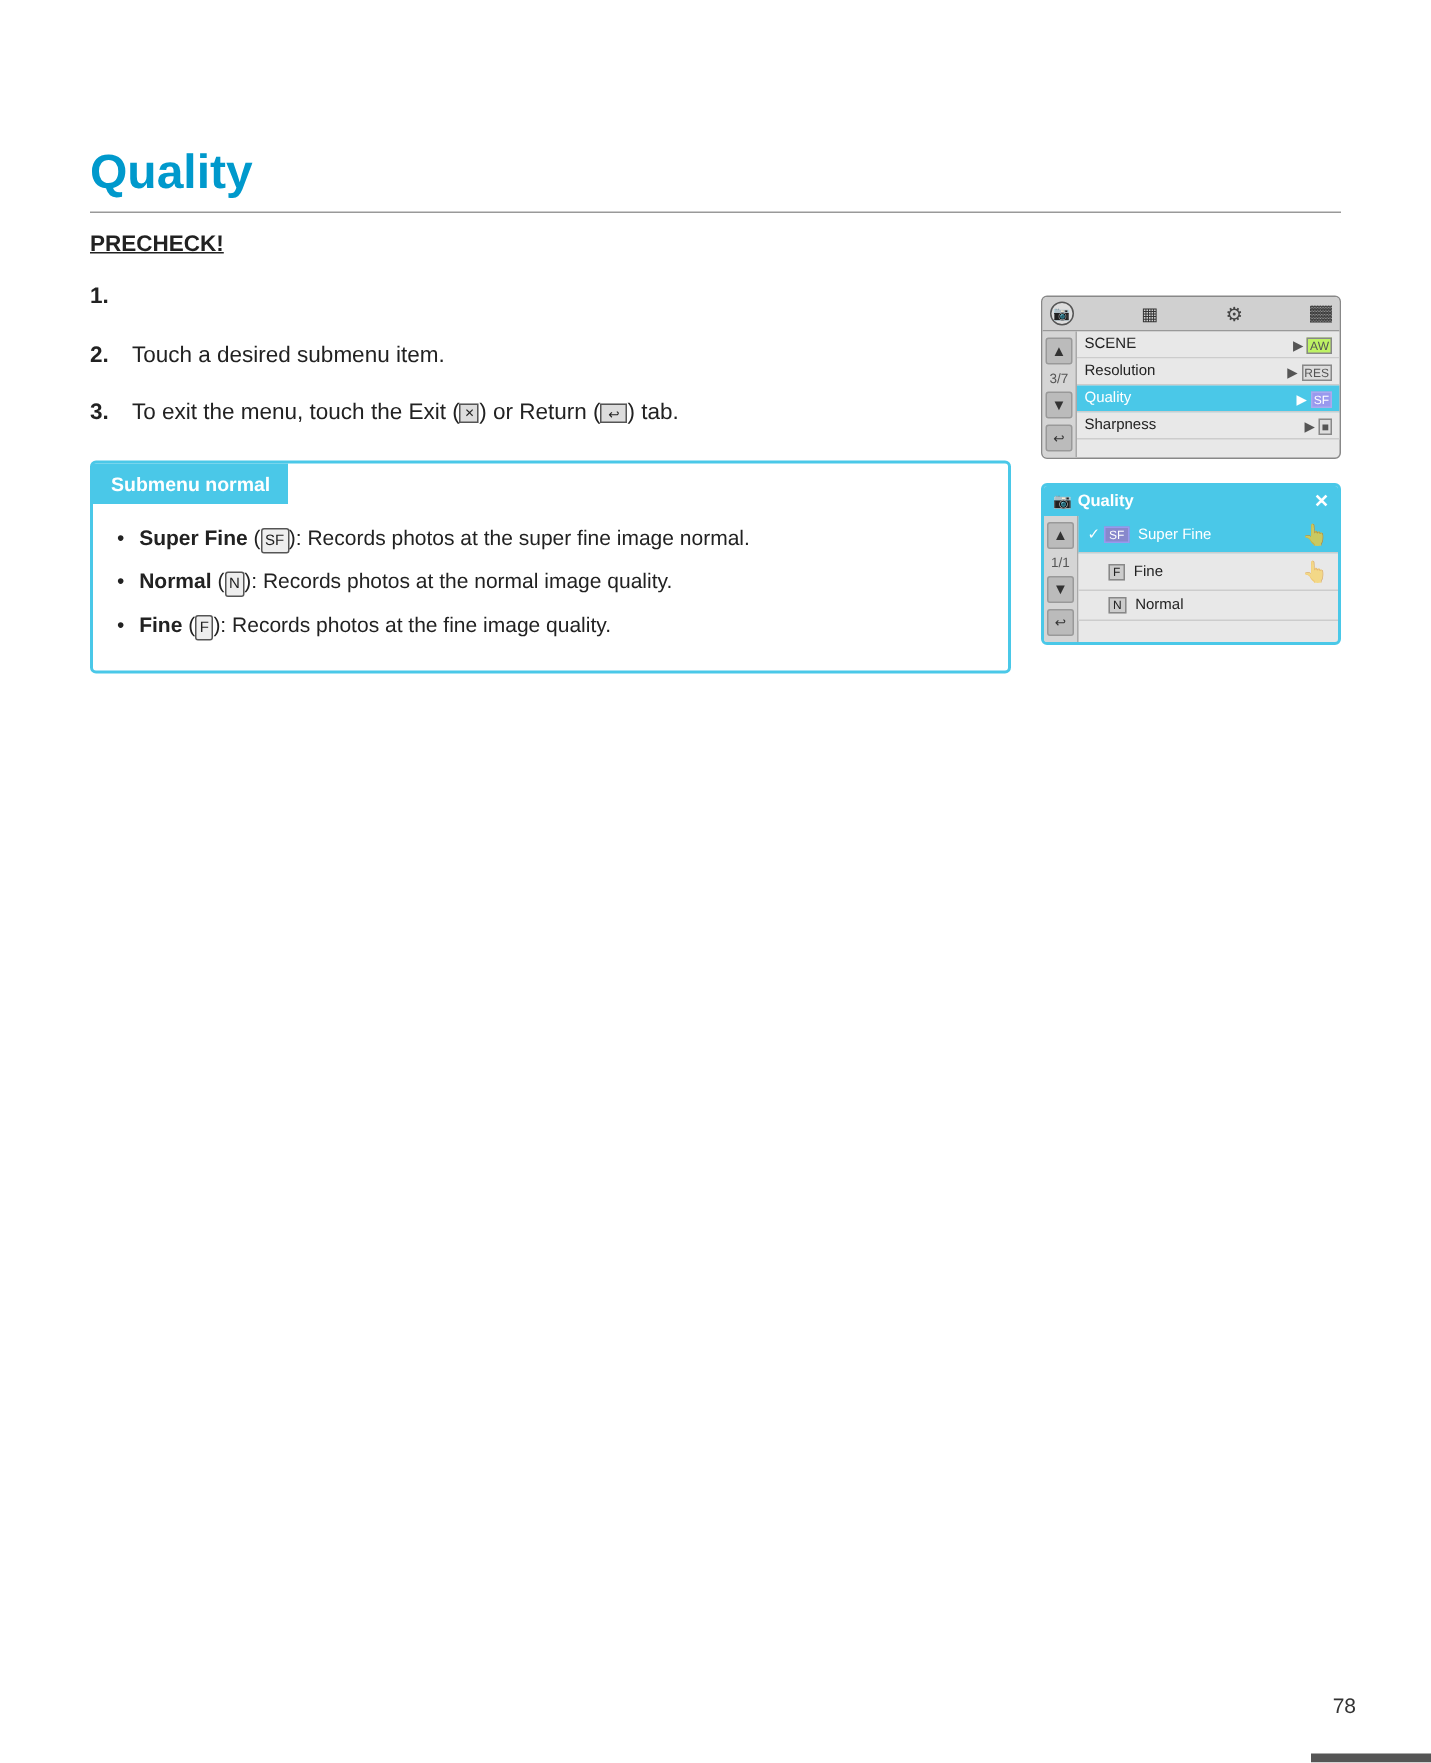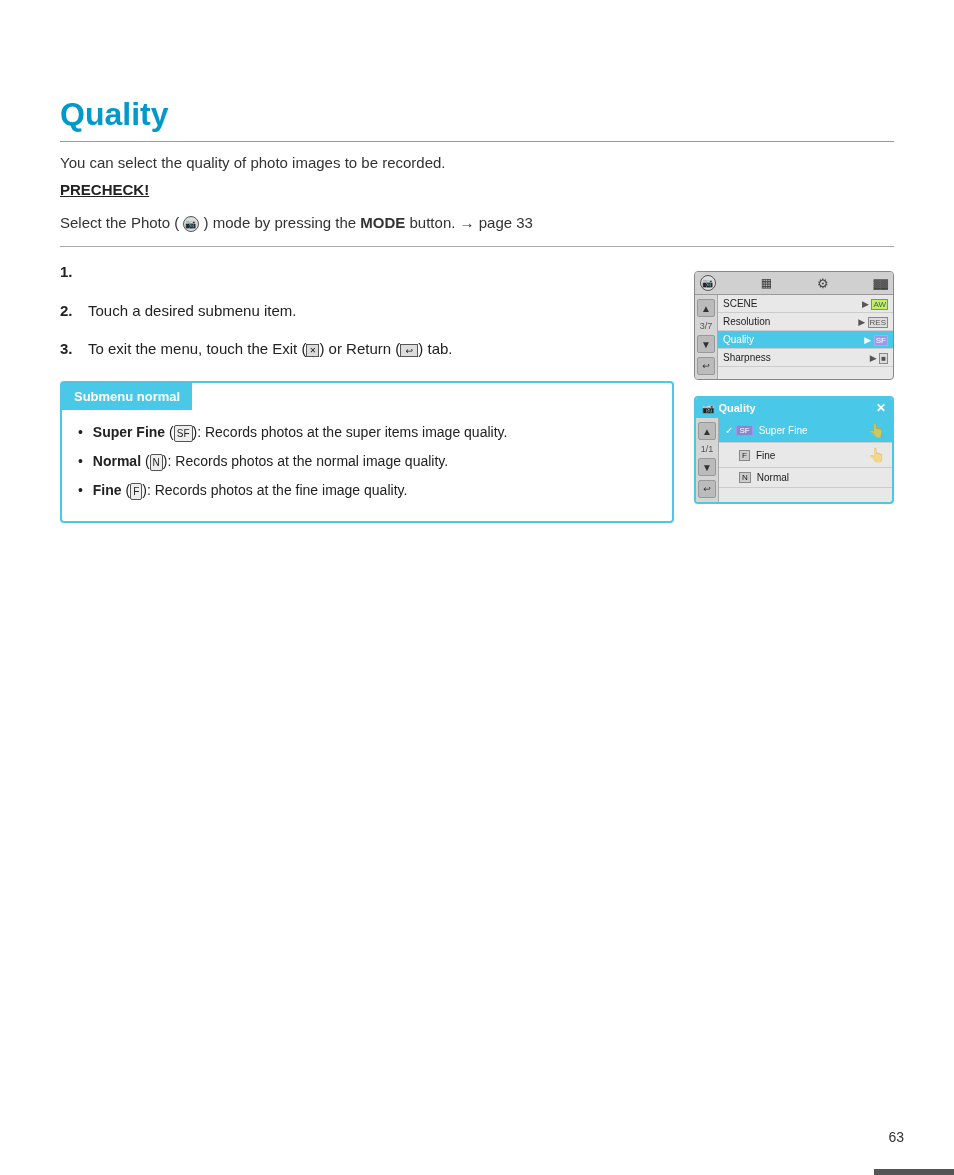--- a/index.html
+++ b/index.html
@@ -340,32 +340,22 @@
       background: #555;
     }
   </style>
 </head>
 <body>
 
 <div class="page-content">
 
   <div class="page-title">Quality</div>
 
-  <p class="intro-text">You can select the quality of photo images to be recorded.</p>
 
   <p class="precheck-label">PRECHECK!</p>
-  <p class="precheck-text">
-    <span>Select the Photo (</span>
-    <span style="display:inline-block;width:16px;height:16px;border-radius:50%;border:1.5px solid #555;background:#ddd;text-align:center;line-height:15px;font-size:9px;vertical-align:middle;">📷</span>
-    <span>) mode by pressing the </span>
-    <strong>MODE</strong>
-    <span> button. </span>
-    <span>→</span>
-    <span>page 33</span>
-  </p>
 
   <div class="main-layout">
     <div class="left-col">
 
       <div class="step">
         <span class="step-number">1.</span>
       </div>
 
       <div class="step">
         <span class="step-number">2.</span>
@@ -378,21 +368,21 @@
           To exit the menu, touch the Exit (<span style="display:inline-block;width:13px;height:13px;border:1.5px solid #555;background:#ddd;vertical-align:middle;font-size:8px;text-align:center;line-height:12px;">✕</span>) or Return (<span style="display:inline-block;width:18px;height:13px;border:1.5px solid #555;background:#ddd;vertical-align:middle;font-size:9px;text-align:center;line-height:12px;">↩</span>) tab.
         </span>
       </div>
 
       <div class="submenu-section" style="margin-top:20px;">
         <div class="submenu-header">Submenu normal</div>
         <div class="submenu-content">
           <div class="submenu-item">
             <strong>Super Fine</strong>
             <span> (</span><span style="display:inline-block;border:1.5px solid #555;border-radius:2px;padding:0 2px;font-size:10px;background:#eee;">SF</span><span>):</span>
-            <span> Records photos at the super items image quality.</span>
+            <span> Records photos at the super fine image normal.</span>
           </div>
           <div class="submenu-item">
             <strong>Normal</strong>
             <span> (</span><span style="display:inline-block;border:1.5px solid #555;border-radius:2px;padding:0 2px;font-size:10px;background:#eee;">N</span><span>):</span>
             <span> Records photos at the normal image quality.</span>
           </div>
           <div class="submenu-item">
             <strong>Fine</strong>
             <span> (</span><span style="display:inline-block;border:1.5px solid #555;border-radius:2px;padding:0 2px;font-size:10px;background:#eee;">F</span><span>):</span>
             <span> Records photos at the fine image quality.</span>
@@ -478,14 +468,14 @@
             </div>
           </div>
         </div>
       </div>
 
     </div>
   </div>
 
 </div>
 
-<div class="page-number">63</div>
+<div class="page-number">78</div>
 <div class="page-number-bar"></div>
 
 </body></html>

